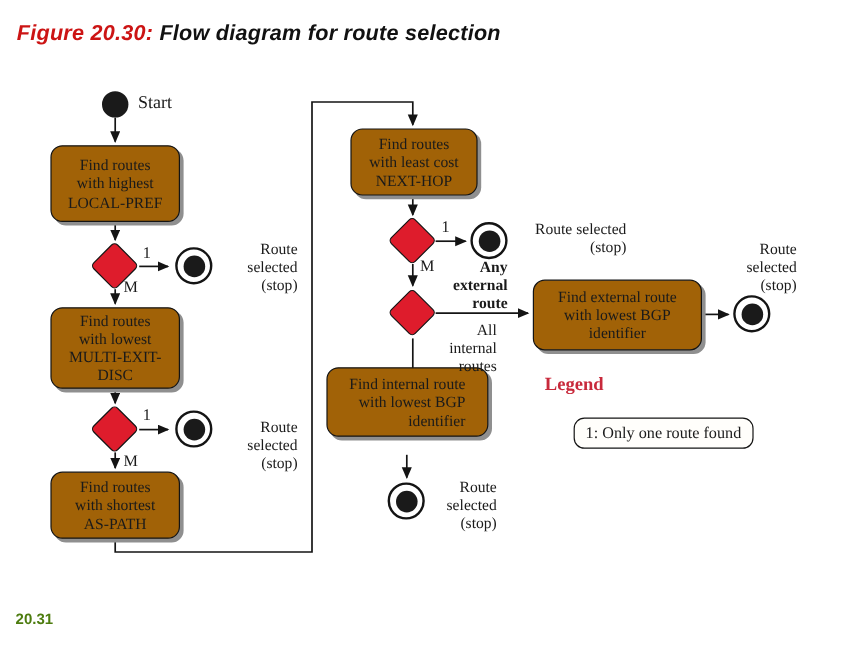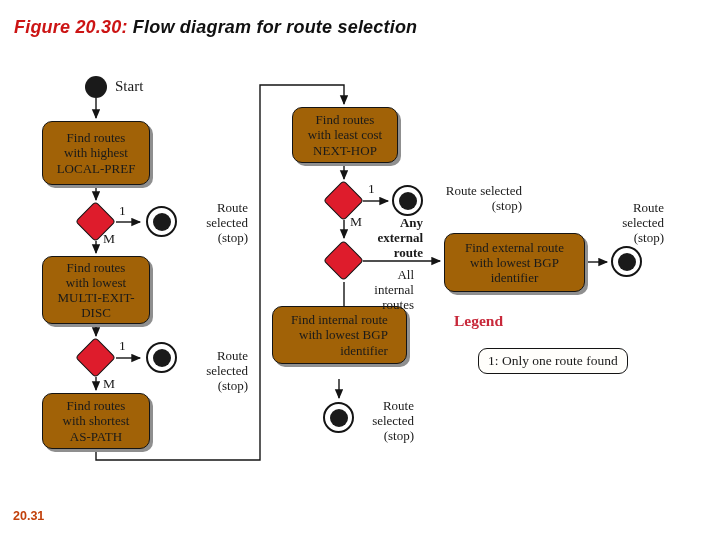--- a/index.html
+++ b/index.html
@@ -29,21 +29,21 @@
   .lbl.center{text-align:right;}
   .branch{position:absolute;z-index:4;font-size:13.5px;}
   .startlbl{position:absolute;z-index:2;font-size:15px;}
   
   .legend-title{position:absolute;z-index:2;font-size:15.5px;font-weight:bold;color:#c8293b;}
   .legend-box{position:absolute;z-index:2;background:#fffefb;border:1.3px solid #141414;border-radius:9px;
               padding:3px 9px;font-size:13.5px;line-height:1.35;}
   .legend-box div{white-space:nowrap;}
   
   .pagenum{position:absolute;left:13px;top:509px;font-family:"Liberation Sans",sans-serif;
-           font-weight:bold;font-size:12.5px;color:#c2410c;}
+           font-weight:bold;font-size:12.5px;color:#4d7c0f;}
 </style>
 </head>
 <body>
 
 <div class="slide">
 
   <div class="title">
     <span class="red">Figure 20.30:</span><span class="black"> Flow diagram for route selection</span>
   </div>
 

